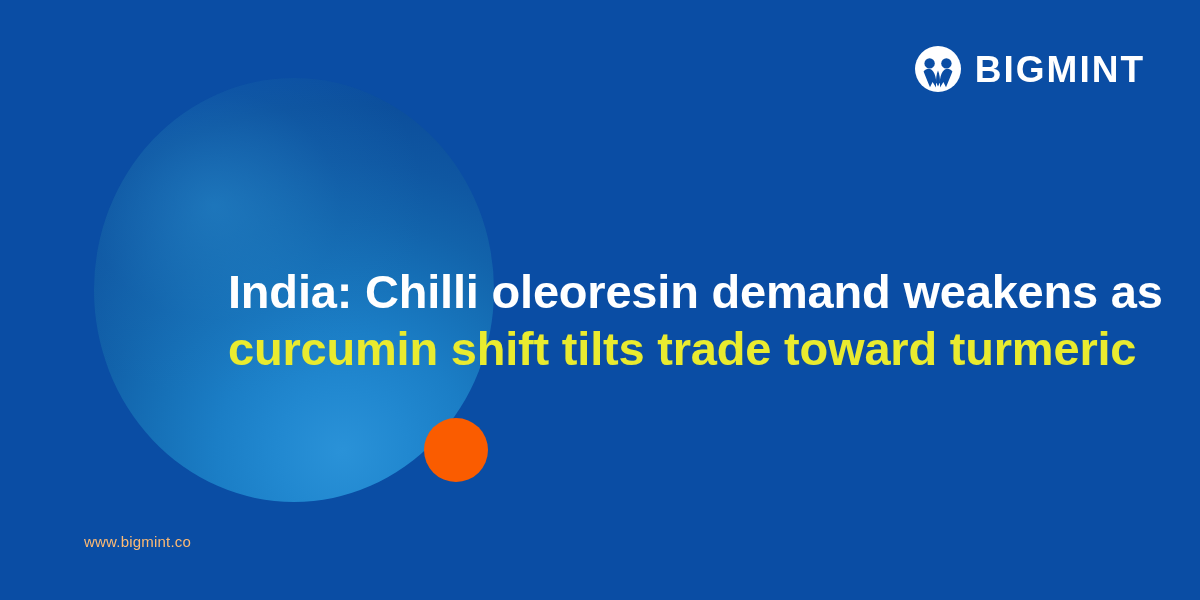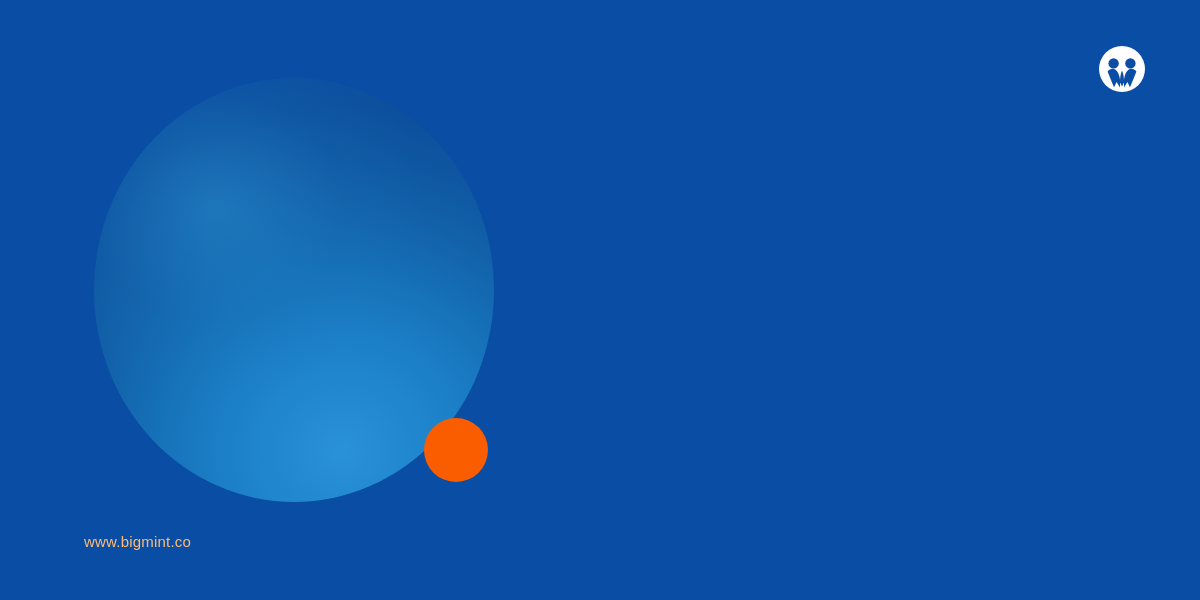--- a/index.html
+++ b/index.html
@@ -129,18 +129,24 @@
     <span>
       <svg class="brand-mark" viewBox="0 0 46 46" xmlns="http://www.w3.org/2000/svg" aria-hidden="true">
         <circle cx="23" cy="23" r="23" fill="#ffffff"></circle>
         <circle cx="14.6" cy="17.4" r="5.2" fill="#0a4da4"></circle>
         <circle cx="31.4" cy="17.4" r="5.2" fill="#0a4da4"></circle>
         <path d="M8.6 25.5 C10.8 22.6 14.0 21.8 16.6 23.8 C19.0 25.7 20.4 29.4 21.0 33.6 L21.0 41.5 L17.6 36.0 L15.0 41.2 C13.0 36.3 10.6 30.6 8.6 25.5 Z" fill="#0a4da4"></path>
         <path d="M37.4 25.5 C35.2 22.6 32.0 21.8 29.4 23.8 C27.0 25.7 25.6 29.4 25.0 33.6 L25.0 41.5 L28.4 36.0 L31.0 41.2 C33.0 36.3 35.4 30.6 37.4 25.5 Z" fill="#0a4da4"></path>
         <path d="M23.0 24.5 C24.5 28.0 25.0 32.0 25.0 36.2 L23.0 40.4 L21.0 36.2 C21.0 32.0 21.5 28.0 23.0 24.5 Z" fill="#0a4da4"></path>
       </svg>
     </span>
+    <span class="brand-word">BIGMINT</span>
   </div>
 
+  <h1 class="headline">
+    <span>India: Chilli oleoresin demand weakens</span>
+    <span>as </span><span class="hl-accent">curcumin shift tilts trade toward</span>
+    <span class="hl-accent">turmeric</span>
+  </h1>
 
   <div class="site-url">www.bigmint.co</div>
 
 </div>
 
 </body></html>

